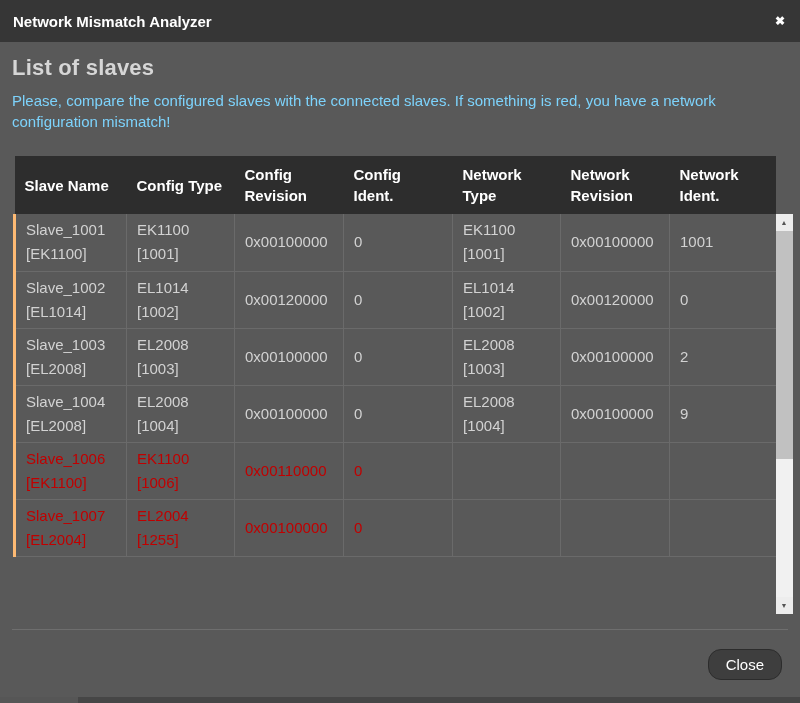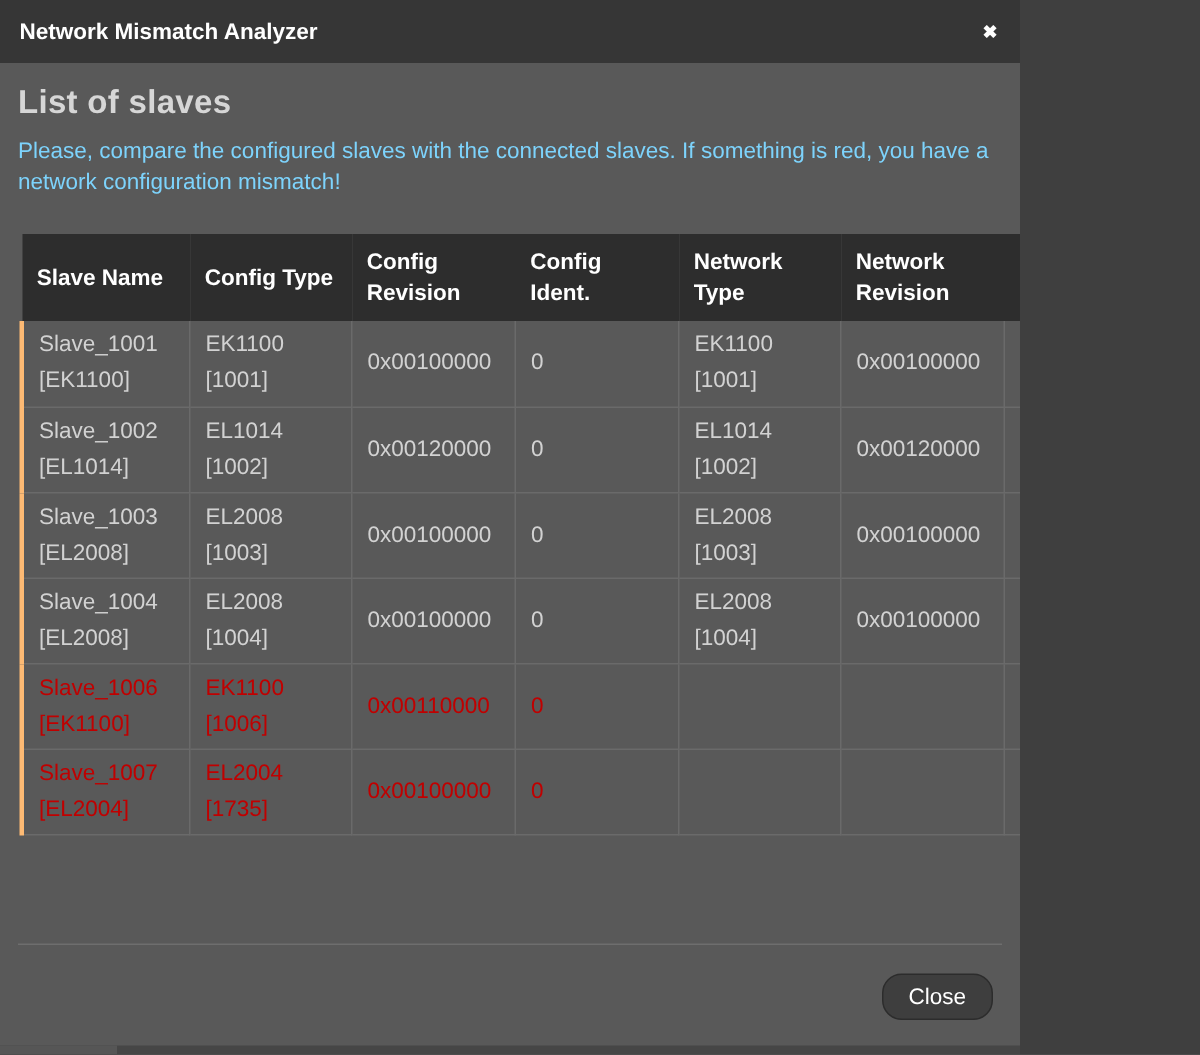--- a/index.html
+++ b/index.html
@@ -3,21 +3,21 @@
 <meta charset="utf-8">
 <style>
   * { box-sizing: border-box; margin: 0; padding: 0; }
   html, body { width: 800px; height: 703px; }
   body {
     font-family: "Liberation Sans", sans-serif;
     background: #3f3f3f;
     overflow: hidden;
   }
   .dialog {
-    width: 680px; height: 703px;
+    width: 800px; height: 703px;
     background: #595959;
     position: relative;
     overflow: hidden;
   }
   
   .titlebar {
     height: 42px;
     background: #363636;
     display: flex;
     align-items: center;
@@ -82,21 +82,21 @@
     height: 57px;
     padding: 0 6px 0 10px;
     color: #d2d2d2;
     vertical-align: middle;
     white-space: pre-line;
     line-height: 24px;
     border-bottom: 1px solid #6a6a6a;
     border-right: 1px solid #6a6a6a;
   }
   .slave-table tbody td:first-child { border-left: 3px solid #fdba74; }
-  .slave-table tbody td:last-child  { border-right: none; text-align: right; }
+  .slave-table tbody td:last-child  { border-right: none; }
   .slave-table tbody tr.mismatch td { color: #c00000; }
   
   .scrollbar {
     width: 17px;
     height: 400px;
     margin-top: 58px;
     background: #f1f1f1;
     position: relative;
     flex: none;
   }
@@ -252,21 +252,21 @@
             <td>0x00110000</td>
             <td>0</td>
             <td></td>
             <td></td>
             <td></td>
           </tr>
           <tr class="mismatch">
             <td>Slave_1007
 [EL2004]</td>
             <td>EL2004
-[1735]</td>
+[1255]</td>
             <td>0x00100000</td>
             <td>0</td>
             <td></td>
             <td></td>
             <td></td>
           </tr>
         </tbody>
       </table>
 
       <div class="scrollbar">

